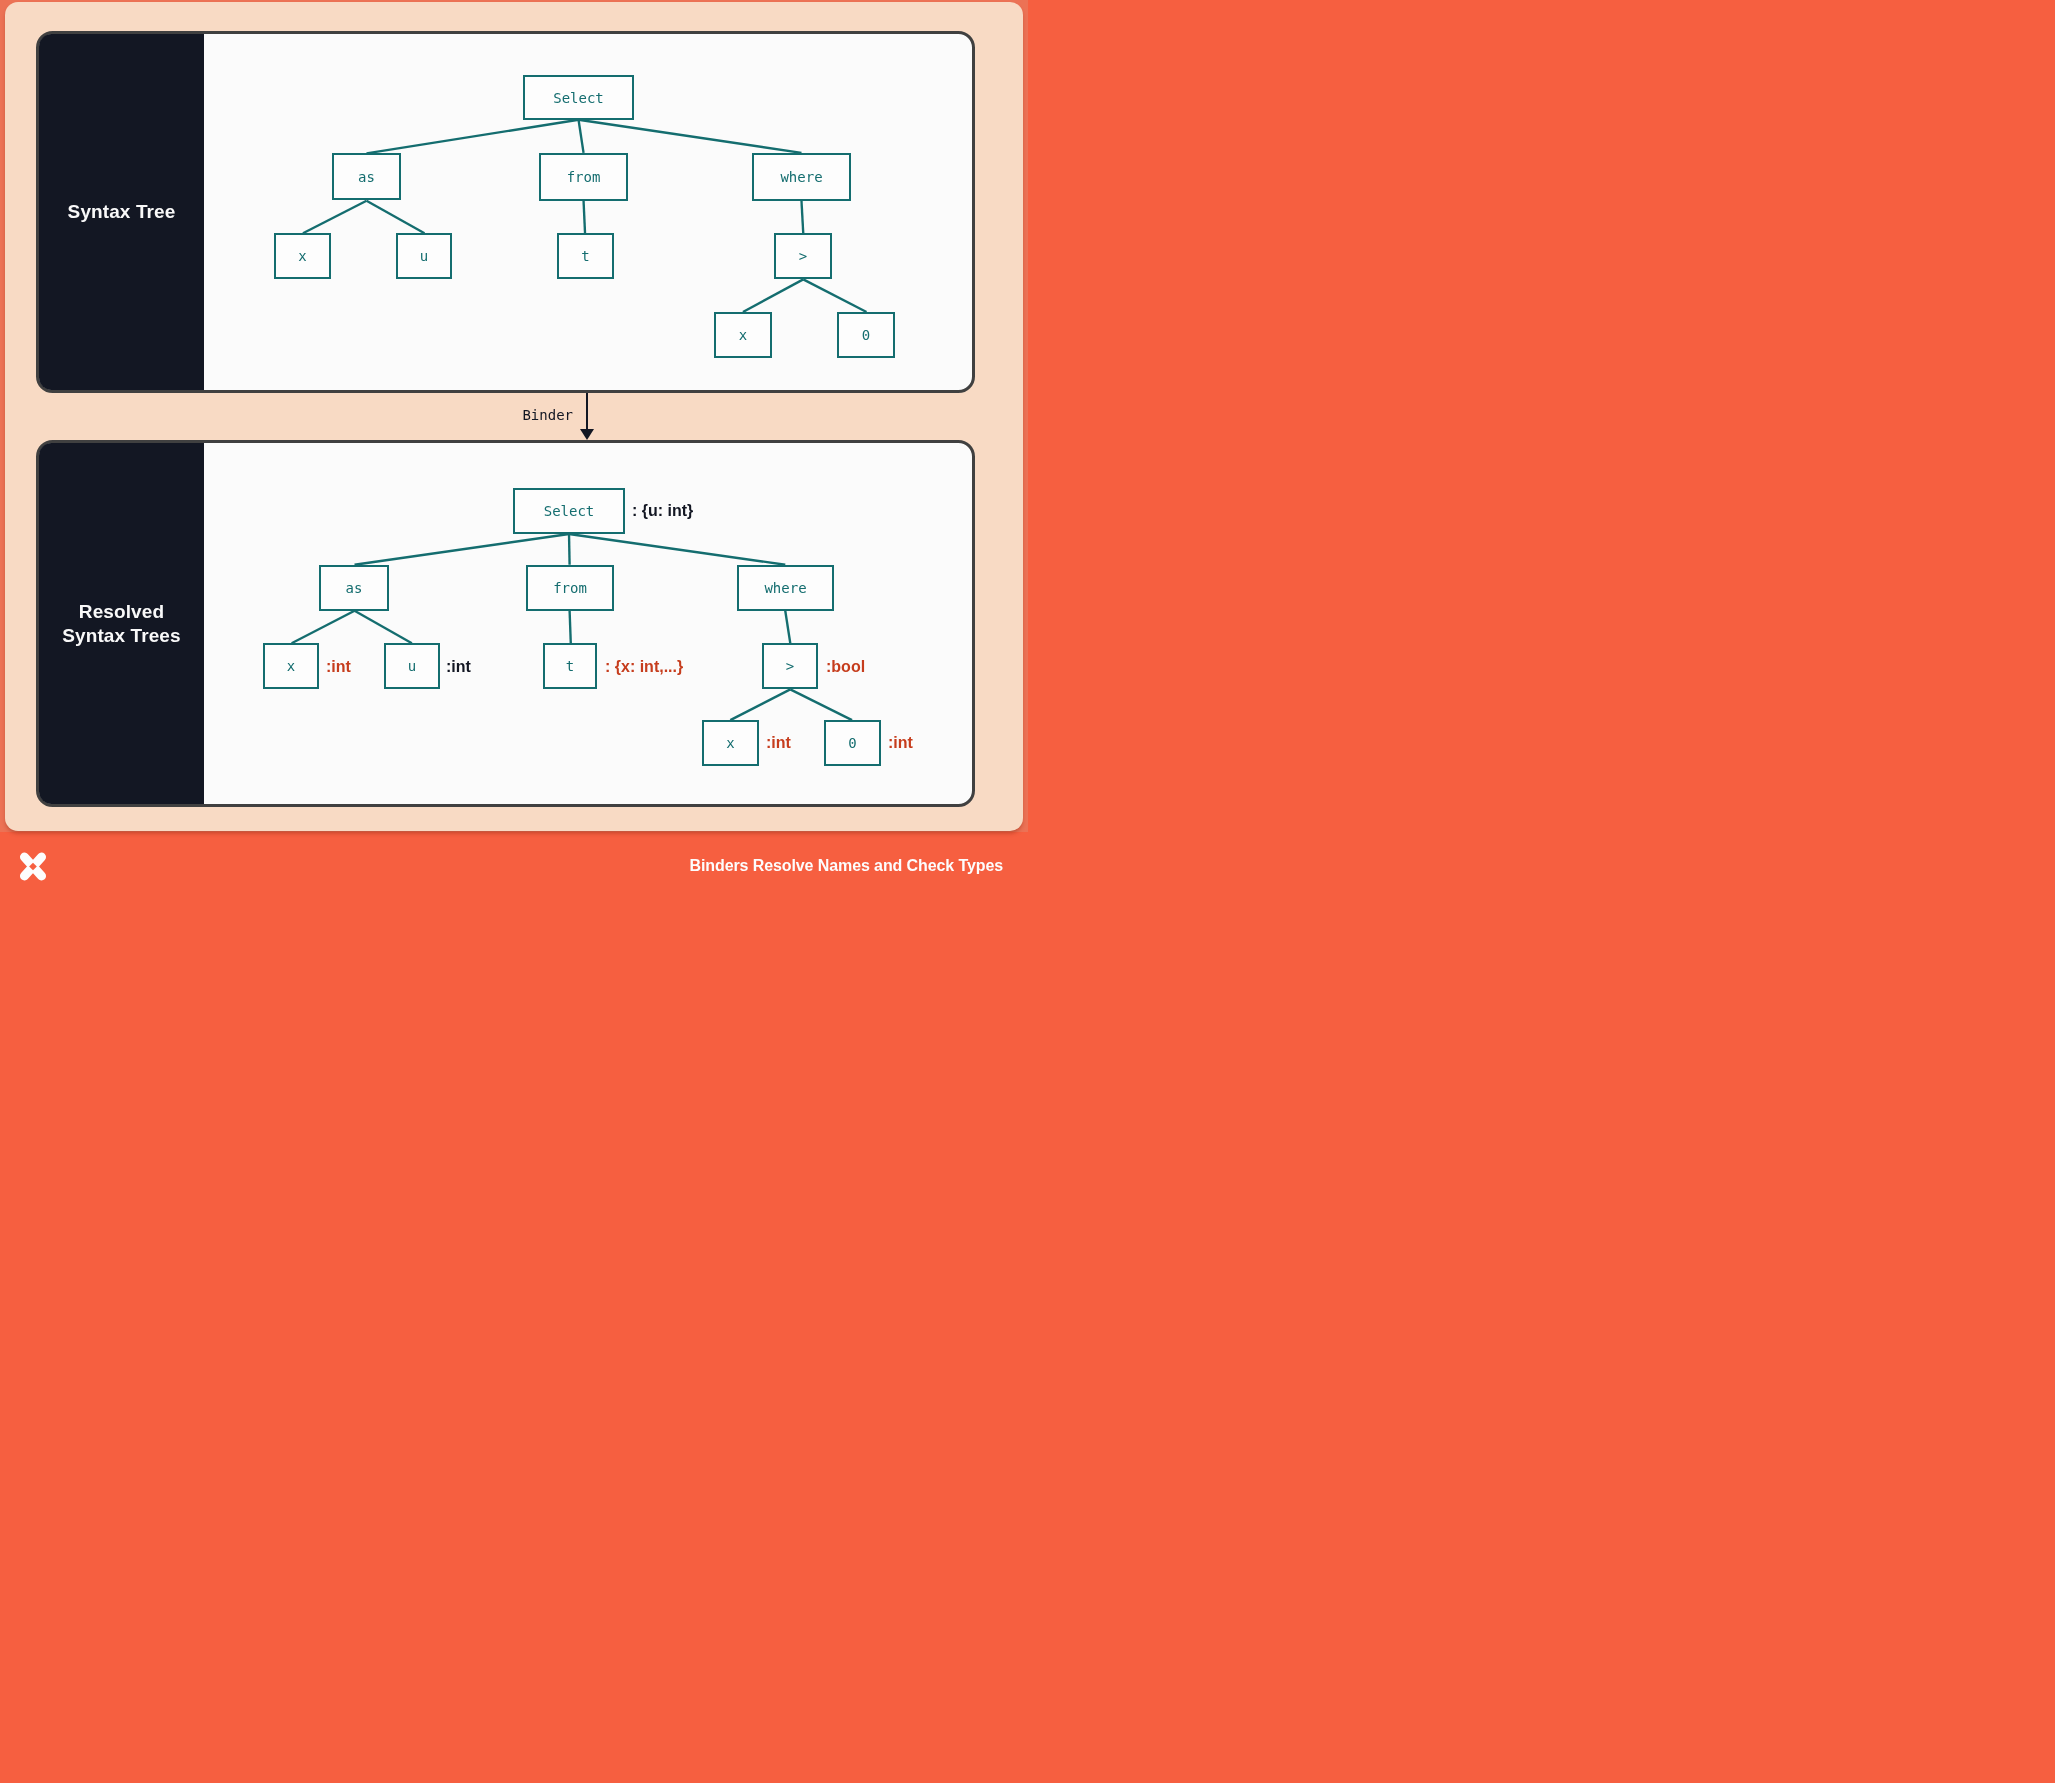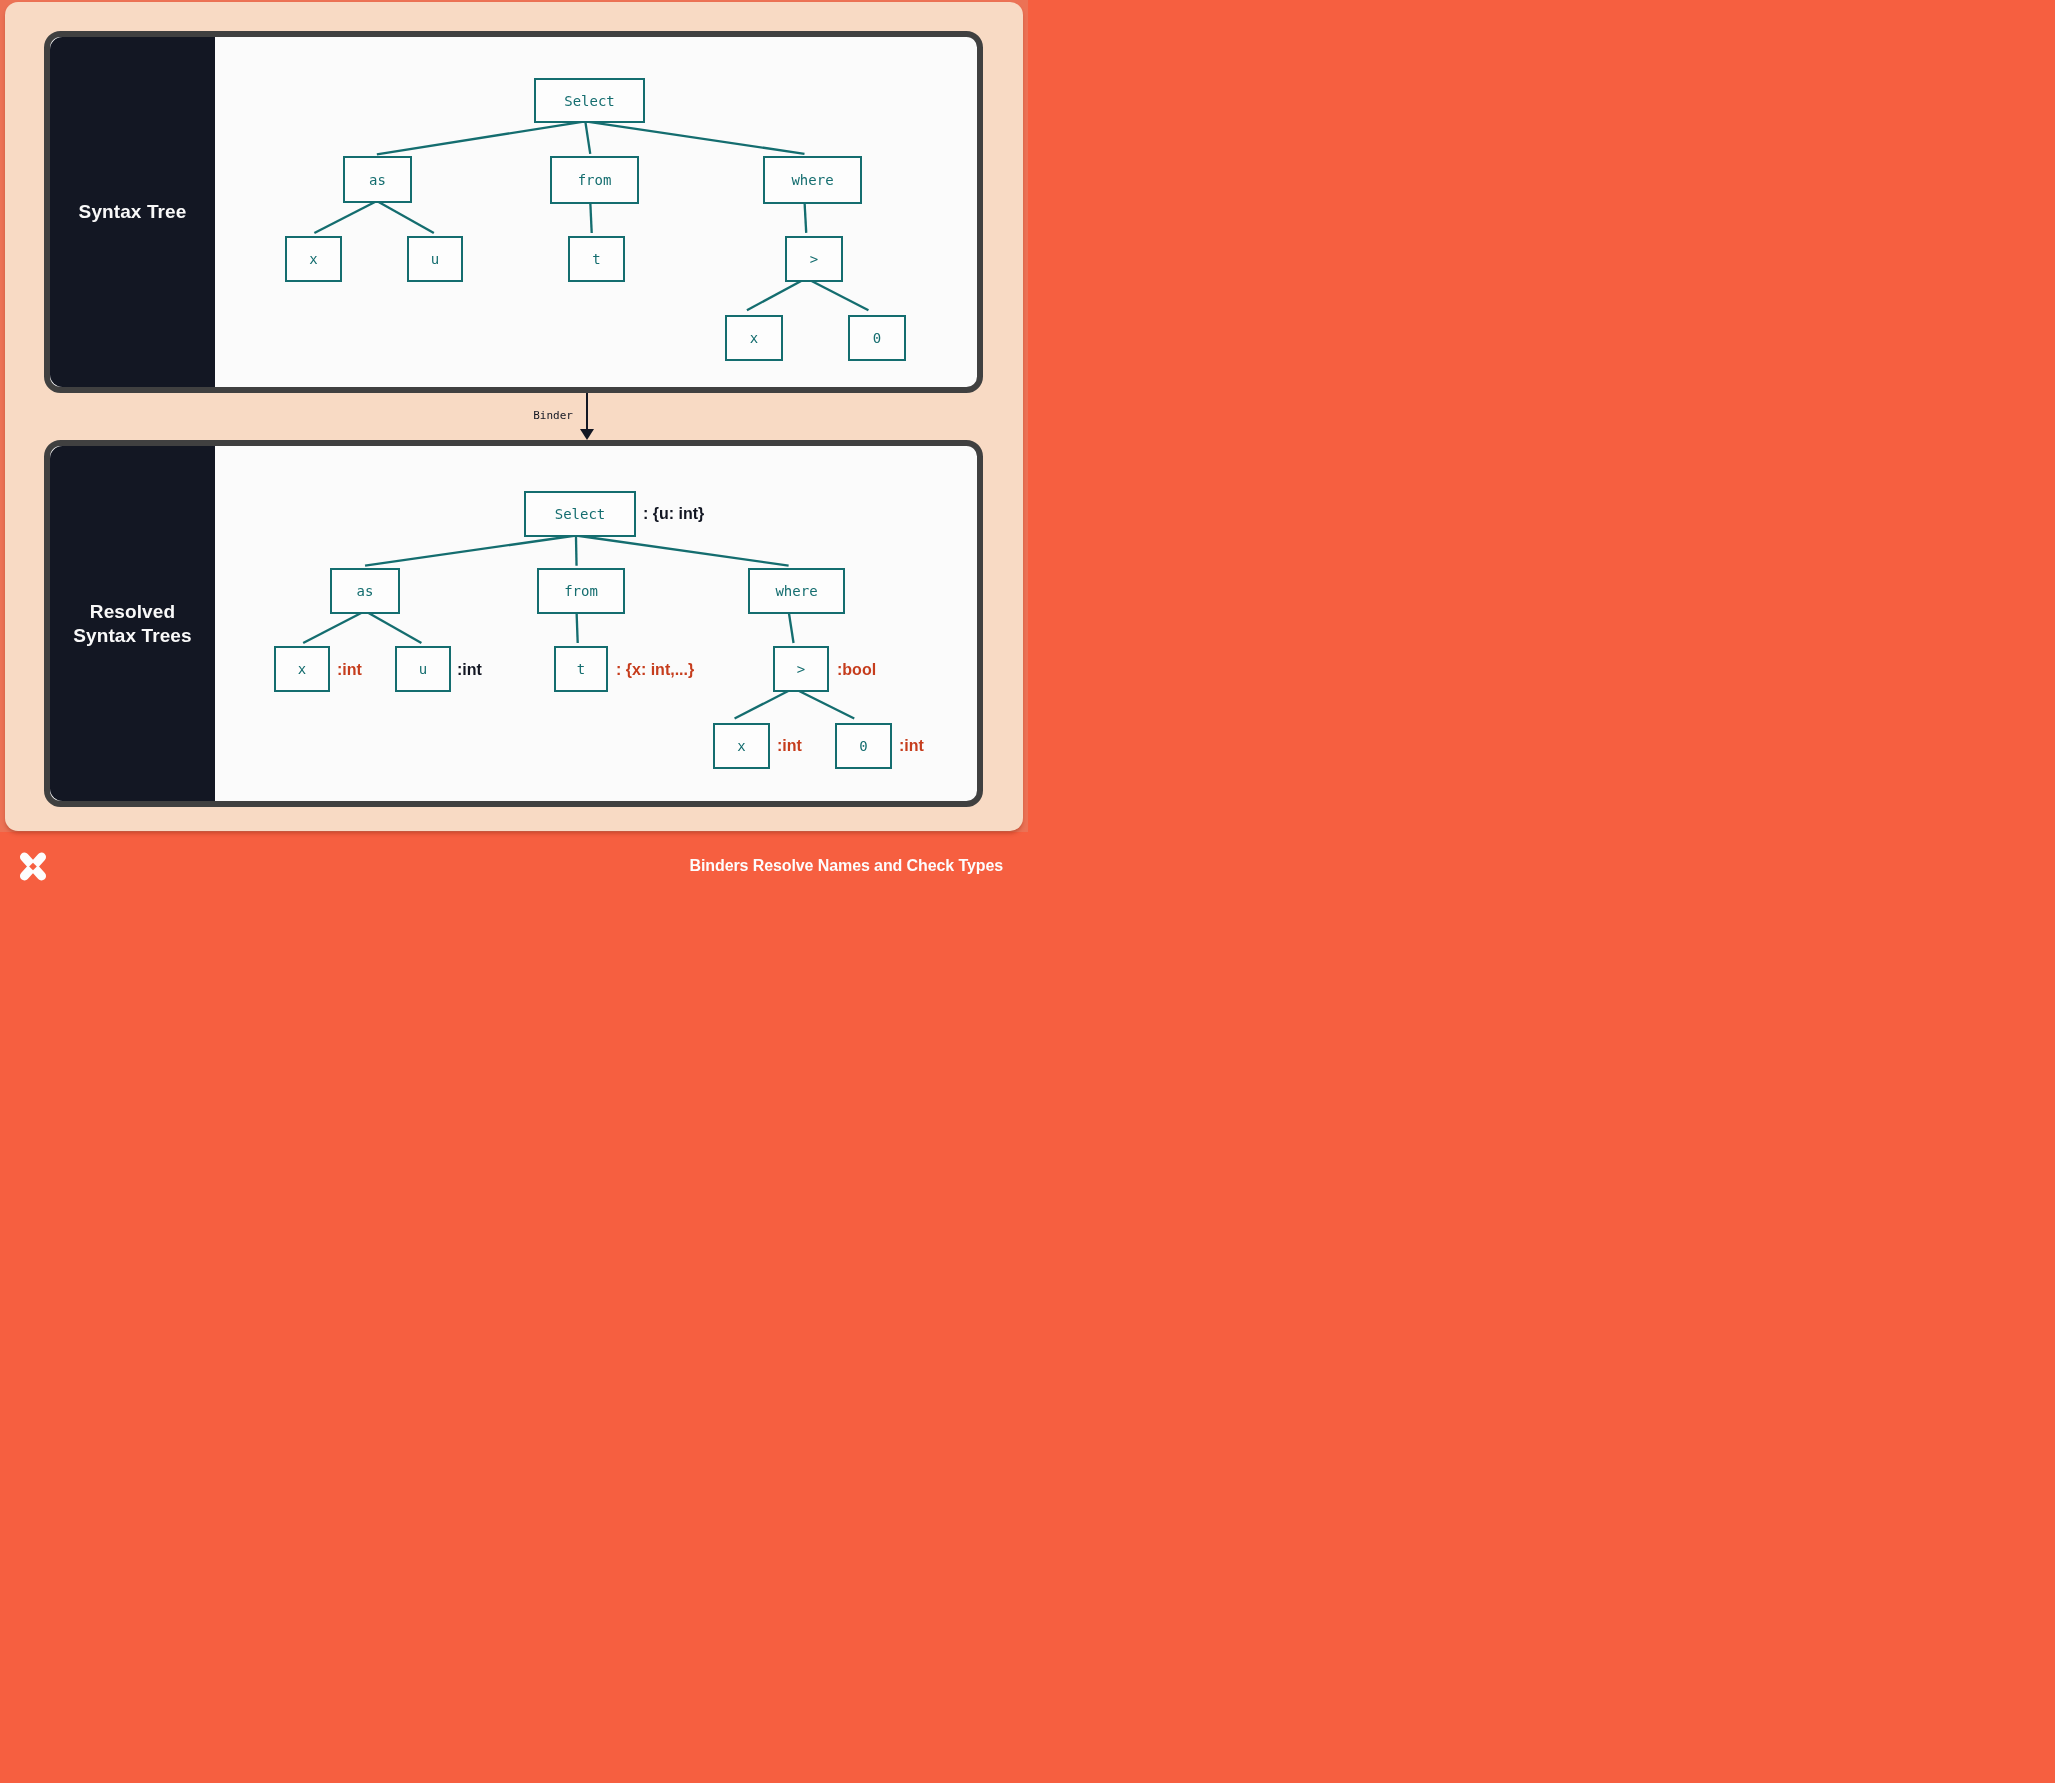--- a/index.html
+++ b/index.html
@@ -8,22 +8,22 @@
     background:#F65F40;
     font-family:"Liberation Sans",sans-serif;
   }
   .frame{position:absolute;left:0;top:0;right:0;height:832px;background:#EC7255;}
   .peach{
     position:absolute;left:4.7px;top:2.4px;width:1018px;height:829px;
     background:#F8DAC4;border-radius:13px;
     box-shadow:0 3px 4.7px -1.2px rgba(130,35,15,0.45);
   }
   .panel{
-    position:absolute;left:44px;width:939px;
-    background:#FBFBFB;border:6px solid #404040;border-radius:16.6px;
+    position:absolute;left:36px;width:939px;
+    background:#FBFBFB;border:3px solid #404040;border-radius:16.6px;
     box-sizing:border-box;
   }
   .panel-top{top:31px;height:362px;}
   .panel-bottom{top:440px;height:367px;}
   .sidebar{
     position:absolute;left:0;top:0;bottom:0;width:165px;
     background:#131723;border-radius:12.4px 0 0 12.4px;
     display:flex;align-items:center;justify-content:center;
   }
   .sidebar-label{color:#F9F9F9;font-weight:700;font-size:19px;line-height:24px;text-align:center;letter-spacing:0.1px;}
@@ -39,21 +39,21 @@
     font-size:14px;color:#146D6F;white-space:pre;
   }
   .node-annotation{
     position:absolute;transform:translateY(-50%);
     font-family:Liberation Sans, sans-serif;
     font-weight:700;font-size:16px;white-space:pre;
   }
   .binder-label{
     position:absolute;right:455px;top:415px;transform:translateY(-50%);
     font-family:"DejaVu Sans Mono","Liberation Mono",monospace;
-    font-size:11px;color:#131723;
+    font-size:14px;color:#131723;
   }
   .binder-line{position:absolute;left:586px;top:393px;width:2.4px;height:37px;background:#131723;}
   .binder-head{
     position:absolute;left:580px;top:429px;width:0;height:0;
     border-left:7px solid transparent;border-right:7px solid transparent;
     border-top:11.2px solid #131723;
   }
   .footer-logo{position:absolute;left:16.6px;top:849px;width:32px;height:35px;}
   .footer-title{
     position:absolute;right:25px;top:866px;transform:translateY(-50%);

